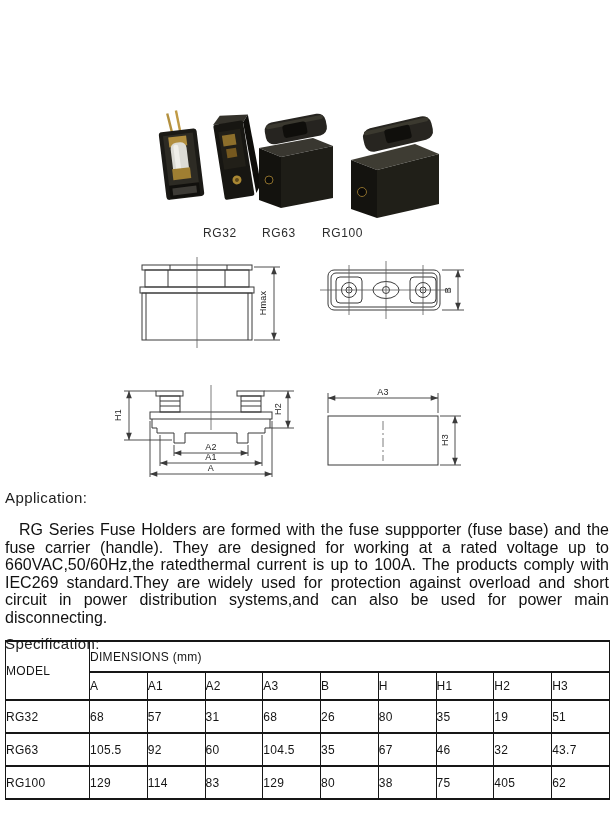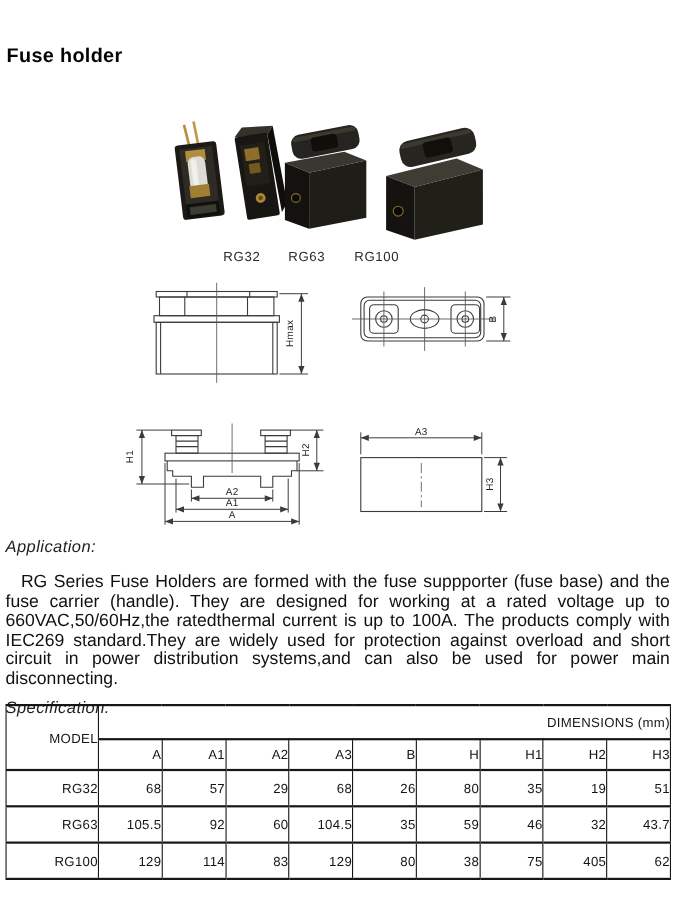--- a/index.html
+++ b/index.html
@@ -7,49 +7,48 @@
     position:relative; width:615px; height:822px; background:#ffffff;
     font-family:"Liberation Sans","DejaVu Sans",sans-serif; overflow:hidden;
   }
   .page-title {
     position:absolute; left:6px; top:40px; margin:0;
     font-size:18px; font-weight:bold; color:#050505; letter-spacing:0.3px;
   }
   .abs { position:absolute; }
   .plabel { position:absolute; top:0; font-size:12px; color:#2b2b2b; letter-spacing:0.6px; }
   .photo-labels { position:absolute; left:155px; top:226px; width:310px; height:16px; }
-  .sec-heading { position:absolute; left:5px; margin:0; font-size:15px; font-weight:normal; color:#1d1d1d; letter-spacing:0.4px;font-style:italic; }
+  .sec-heading { position:absolute; left:5px; margin:0; font-size:15px; font-weight:normal; color:#1d1d1d; letter-spacing:0.4px; }
   .app-heading { top:489px; }
   .spec-heading { top:635px; }
   .app-body {
     position:absolute; left:5px; top:521px; width:604px; margin:0;
     font-size:16px; line-height:17.6px; color:#101010; text-align:justify; text-indent:14px;
   }
   
   .dl { stroke:#3b3b3b; stroke-width:1; fill:none; }
   .cl { stroke:#5a5a5a; stroke-width:0.8; fill:none; }
   .dim { stroke:#3b3b3b; stroke-width:0.9; fill:none; }
   .dt { font-size:9px; fill:#1f1f1f; letter-spacing:0.3px; }
   
   .spec-table {
     position:absolute; left:5px; top:640px; width:605px;
     border-collapse:collapse; table-layout:fixed; font-size:12px; color:#151515;
   }
   .spec-table td {
     border:1px solid #161616; border-top-width:2px; border-bottom-width:2px;
-    text-align:right; vertical-align:middle; padding:0; letter-spacing:0.3px;
+    text-align:left; vertical-align:middle; padding:0; letter-spacing:0.3px;
   }
   .r-h1 { height:31px; } .r-h2 { height:28px; } .r-data { height:33px; }
 </style>
 </head>
 <body>
 
 <div class="page">
 
-  <h1 class="page-title">Fuse holder</h1>
 
   <svg class="abs" style="left:155px; top:106px;" width="310" height="114" viewBox="0 0 310 114">
     <g transform="rotate(-7 28 62)">
       <path d="M22,30 L19,6" stroke="#b3903f" stroke-width="2.4" fill="none"></path>
       <path d="M30,30 L28,4" stroke="#c09a45" stroke-width="2.4" fill="none"></path>
       <rect x="8" y="24" width="38" height="68" rx="3" fill="#1b1a16"></rect>
       <rect x="12" y="28" width="30" height="52" fill="#2d2b24"></rect>
       <rect x="17" y="30" width="18" height="10" fill="#b18e3e"></rect>
       <rect x="18" y="36" width="16" height="34" rx="6" fill="#dcdbd4"></rect>
       <rect x="21" y="38" width="5" height="30" rx="2.5" fill="#f0efe9"></rect>
@@ -260,36 +259,36 @@
         <td>B</td>
         <td>H</td>
         <td>H1</td>
         <td>H2</td>
         <td>H3</td>
       </tr>
       <tr class="r-data">
         <td>RG32</td>
         <td>68</td>
         <td>57</td>
-        <td>29</td>
+        <td>31</td>
         <td>68</td>
         <td>26</td>
         <td>80</td>
         <td>35</td>
         <td>19</td>
         <td>51</td>
       </tr>
       <tr class="r-data">
         <td>RG63</td>
         <td>105.5</td>
         <td>92</td>
         <td>60</td>
         <td>104.5</td>
         <td>35</td>
-        <td>59</td>
+        <td>67</td>
         <td>46</td>
         <td>32</td>
         <td>43.7</td>
       </tr>
       <tr class="r-data">
         <td>RG100</td>
         <td>129</td>
         <td>114</td>
         <td>83</td>
         <td>129</td>

